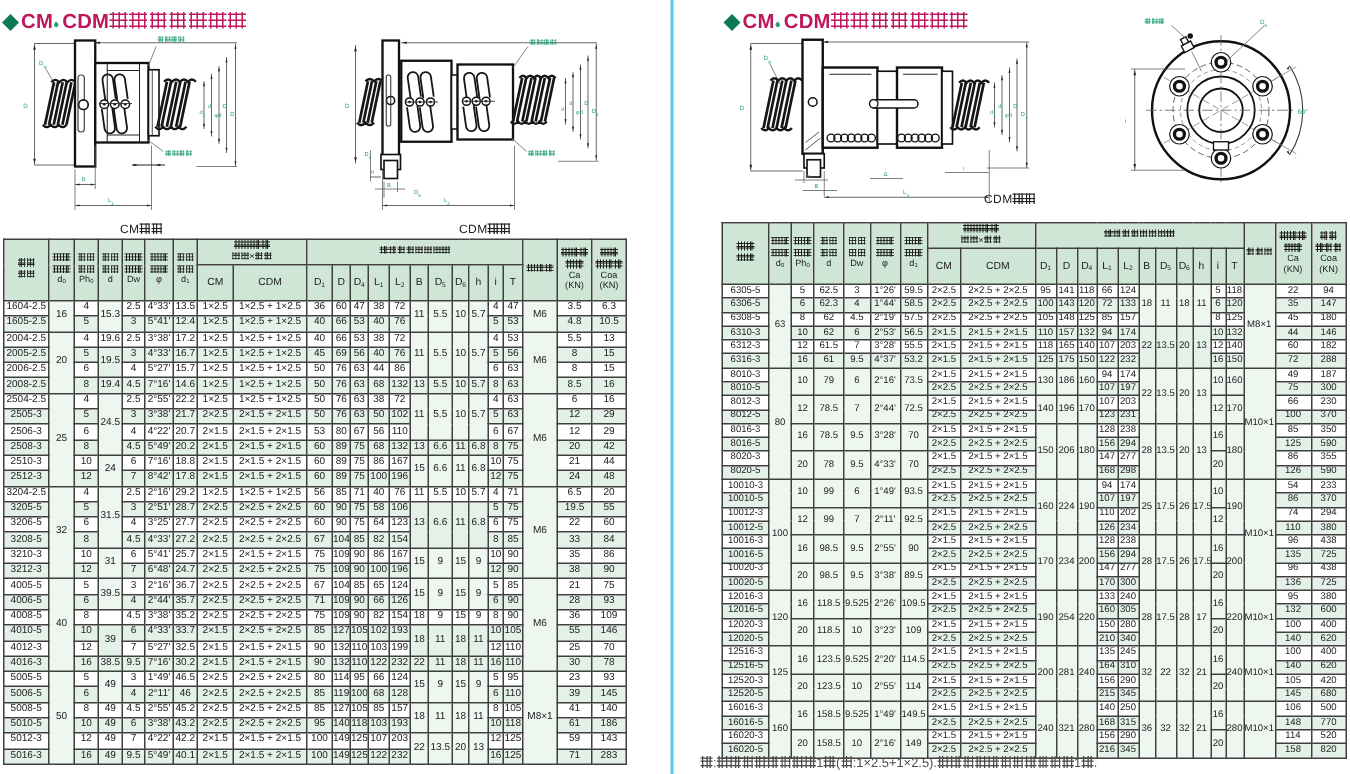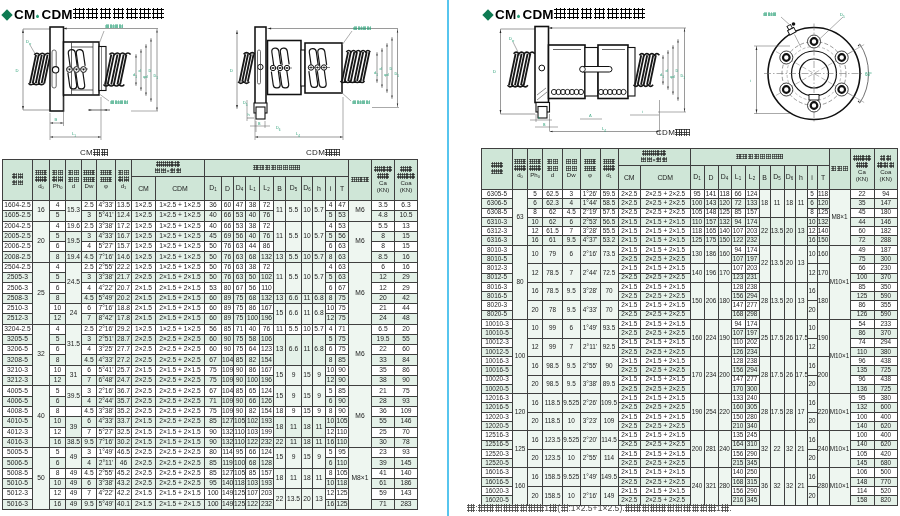--- a/index.html
+++ b/index.html
@@ -6,21 +6,21 @@
 .abs{position:absolute;}
 
 .z{display:inline-block;width:.88em;height:.88em;margin:0 .045em;vertical-align:-.07em;
  background:
  linear-gradient(currentColor,currentColor) 15% 0/11% 100% no-repeat,
  linear-gradient(currentColor,currentColor) 50% 0/11% 100% no-repeat,
  linear-gradient(currentColor,currentColor) 88% 0/11% 100% no-repeat,
  linear-gradient(currentColor,currentColor) 0 12%/100% 11% no-repeat,
  linear-gradient(currentColor,currentColor) 0 48%/100% 11% no-repeat,
  linear-gradient(currentColor,currentColor) 0 84%/100% 11% no-repeat;}
-.title{position:absolute;color:#000000;font-size:13.5px;font-weight:bold;letter-spacing:.2px;white-space:nowrap;}
+.title{position:absolute;color:#be185d;font-size:13.5px;font-weight:bold;letter-spacing:.2px;white-space:nowrap;}
 .title .dia{display:inline-block;width:8px;height:8px;background:#0e7a52;transform:rotate(45deg);margin:0 3px 1px 1px;vertical-align:-1px;}
 .title .dun{display:inline-block;width:.45em;position:relative;height:1em;}
 .title .dun:after{content:"";position:absolute;left:1px;bottom:1px;width:3px;height:3px;background:#2aa077;border-radius:0 60% 60% 60%;transform:rotate(40deg);}
 .serlab{position:absolute;font-size:8px;color:#222;white-space:nowrap;letter-spacing:.3px;}
 .glab{position:absolute;font-size:4.6px;color:#2aa077;white-space:nowrap;}
 
 .tb{position:absolute;border-collapse:collapse;table-layout:fixed;text-align:center;color:#1c1c1c;}
 .tb td{border:1px solid #3f3f3f;padding:0;line-height:1.04;overflow:hidden;white-space:nowrap;}
 .tb{border:1.8px solid #161616;}
 .tb tr.h1 td,.tb tr.h2 td{background:#cfe6d7;font-size:6.1px;line-height:1.12;}

